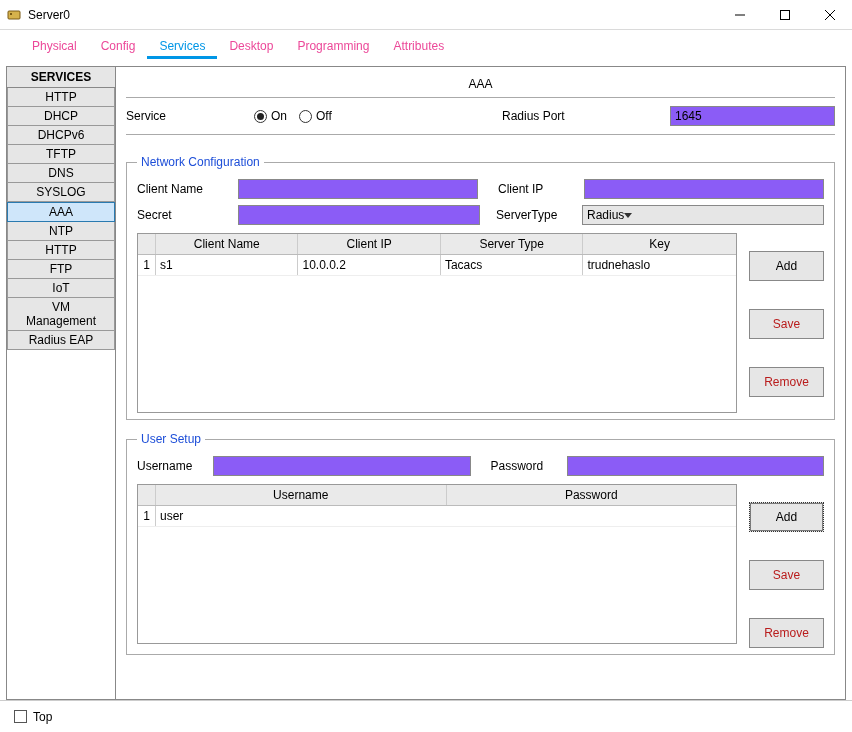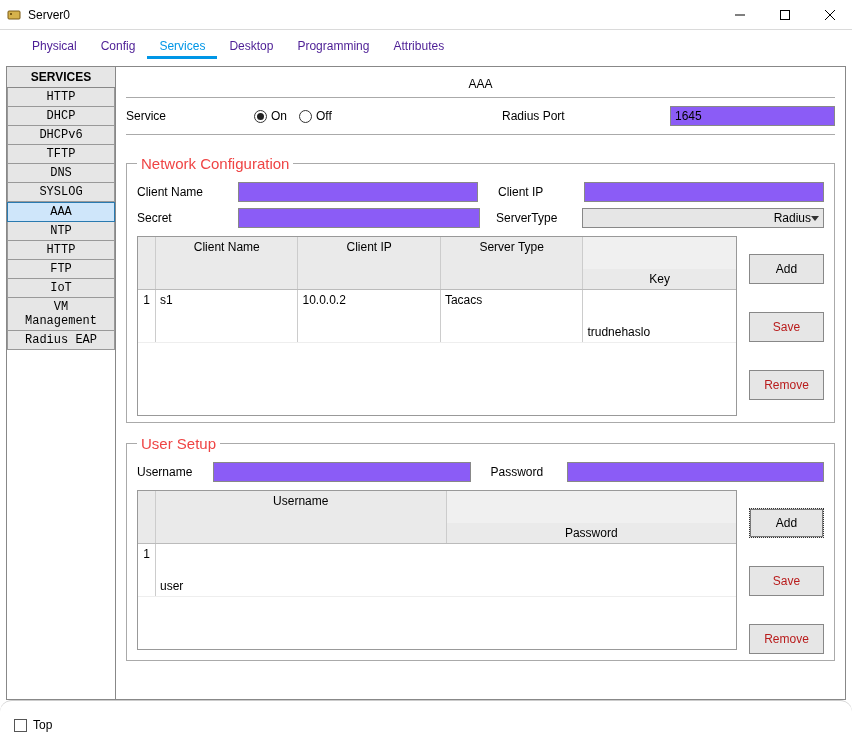--- a/index.html
+++ b/index.html
@@ -7,75 +7,75 @@
 
   
   .titlebar { height: 30px; display:flex; align-items:center; padding:0 0 0 6px; border-bottom:1px solid #dadada; }
   .titlebar .icon { width:16px; height:16px; margin-right:6px; }
   .titlebar .title { flex:0 0 auto; }
   .titlebar .spacer { flex:1; }
   .winbtn { width:45px; height:29px; display:flex; align-items:center; justify-content:center; }
 
   
   .tabs { height:30px; display:flex; align-items:flex-end; padding-left:20px; gap:0; border-bottom:1px solid #fff; background:#fff; }
-  .tab { padding:6px 12px 6px 12px; color:#4c1d95; cursor:default; }
+  .tab { padding:6px 12px 6px 12px; color:#ec4899; cursor:default; }
   .tab.active { color:#0096e6; border-bottom:3px solid #0096e6; padding-bottom:3px; font-weight:400; }
 
   
   .workarea { flex:1; display:flex; padding:6px 6px 0 6px; gap:0; }
   .sidebar { width:125px; border:1px solid #888; background:#fff; display:flex; flex-direction:column; }
   .sidebar-header { background:#e6e6e6; text-align:center; font-weight:700; padding:3px 0; border-bottom:1px solid #888; }
-  .side-item { background:#e6e6e6; border:1px solid #999; border-top:none; text-align:center; padding:2px 16px; cursor:default;font-family:Liberation Mono, monospace; }
+  .side-item { background:#e6e6e6; border:1px solid #999; border-top:none; text-align:center; padding:2px 16px; cursor:default; }
   .side-item.selected { background:#cfe6fa; border:1px solid #2a7ab0; }
   .side-flex { flex:1; }
 
   .content { flex:1; border:1px solid #888; border-left:none; padding:8px 10px; display:flex; flex-direction:column; }
   .page-title { text-align:center; padding:2px 0 6px 0; }
   .hr { height:1px; background:#aaa; margin:0 0 8px 0; }
 
   .service-row { display:flex; align-items:center; gap:8px; }
   .service-row .lbl { width:120px; }
   .radio-group { display:flex; align-items:center; gap:12px; width:180px; }
   .radgroup-label { display:flex; align-items:center; gap:4px; }
   .radio-outer { width:13px; height:13px; border:1px solid #333; border-radius:50%; display:flex; align-items:center; justify-content:center; background:#fff; }
   .radio-inner { width:7px; height:7px; border-radius:50%; background:#222; }
   .port-label { margin-left:60px; width:160px; }
   .port-input { flex:0 0 130px; margin-left:auto; }
 
   input[type=text], .txt { height:20px; border:1px solid #888; background:#8b5cf6; padding:0 4px; font-size:12px; }
 
   fieldset { border:1px solid #aaa; margin-top:12px; padding:10px 10px 6px 10px; }
-  legend { padding:0 4px; color:#ef4444; font-size:15px; }
+  legend { padding:0 4px; color:#1d4ed8; font-size:12px; }
 
   .formrow { display:flex; align-items:center; gap:6px; margin-bottom:6px; }
   .formrow .flab { width:95px; }
   .formrow .wide { flex:1; }
   .formrow .flab2 { width:80px; }
   .formrow .wide2 { flex:1; }
 
-  .select { height:20px; border:1px solid #888; background:#e6e6e6; display:flex; align-items:center; padding:0 4px; justify-content:flex-end; }
+  .select { height:20px; border:1px solid #888; background:#e6e6e6; display:flex; align-items:center; padding:0 4px; justify-content:flex-start; }
   .select .caret { border-left:4px solid transparent; border-right:4px solid transparent; border-top:5px solid #333; width:0; height:0; }
 
   .gridwrap { display:flex; gap:12px; margin-top:8px; }
   .grid { flex:1; border:1px solid #999; background:#fff; display:flex; flex-direction:column; height:180px; }
   .grid.short { height:160px; }
   .ghead { display:flex; background:#f0f0f0; border-bottom:1px solid #bbb; }
   .ghead .gh, .grow .gc { padding:3px 4px; border-right:1px solid #ccc; overflow:hidden; white-space:nowrap; }
-  .ghead .gh:last-child, .grow .gc:last-child { border-right:none;margin-top:32px; }
+  .ghead .gh:last-child, .grow .gc:last-child { border-right:none; }
   .ghead .gh { background:#eaeaea; text-align:center; }
   .gbody { flex:1; overflow:auto; background:#fff; }
   .grow { display:flex; border-bottom:1px solid #eee; }
   .rownum { width:18px; text-align:center; border-right:1px solid #ccc; padding:3px 0; }
 
   .btncol { width:75px; display:flex; flex-direction:column; gap:28px; padding-top:18px; }
   .btn { height:30px; border:1px solid #888; background:#e6e6e6; display:flex; align-items:center; justify-content:center; cursor:default; }
   .btn.dim { color:#b91c1c; }
   .btn.focus { border:1px dotted #333; outline:1px solid #7a7a7a; outline-offset:-2px; }
 
-  .footer { height:32px; border-top:1px solid #ccc; display:flex; align-items:flex-end; padding-left:14px;border-radius:12px; }
+  .footer { height:32px; border-top:1px solid #ccc; display:flex; align-items:center; padding-left:14px; }
   .chk { width:13px; height:13px; border:1px solid #555; background:#fff; margin-right:6px; }
 </style>
 </head>
 <body>
 
 <div class="titlebar">
   <span class="icon">
     <svg viewBox="0 0 16 16" width="16" height="16">
         <rect x="2" y="4" width="12" height="8" rx="1" fill="#d6b24c" stroke="#7a5a14"></rect>
         <rect x="4" y="6" width="2" height="2" fill="#7a5a14"></rect>

